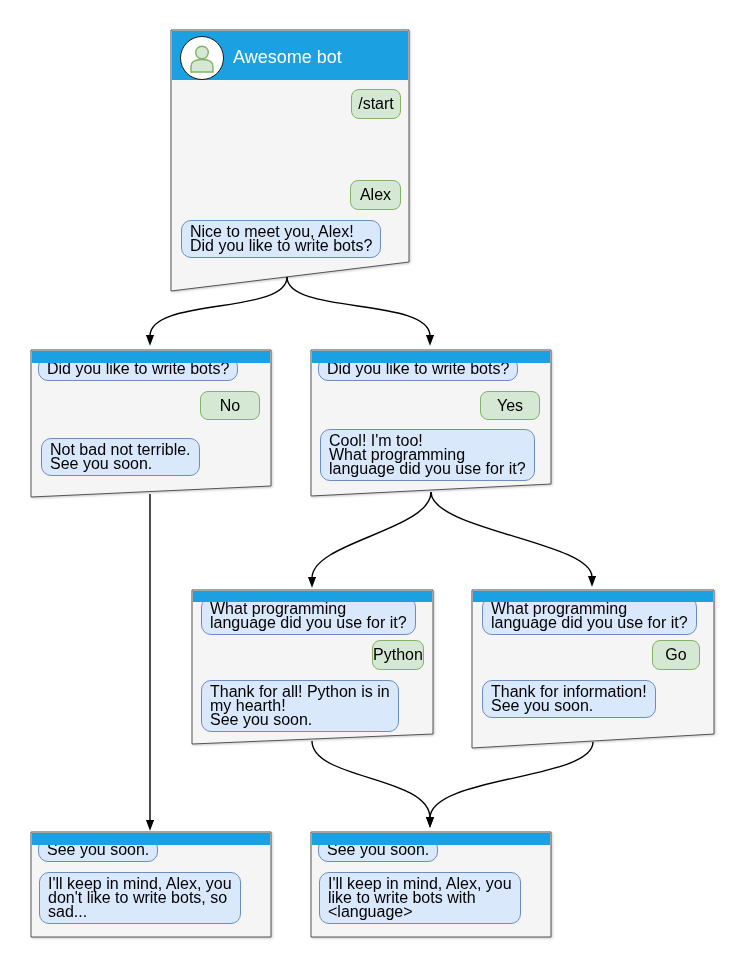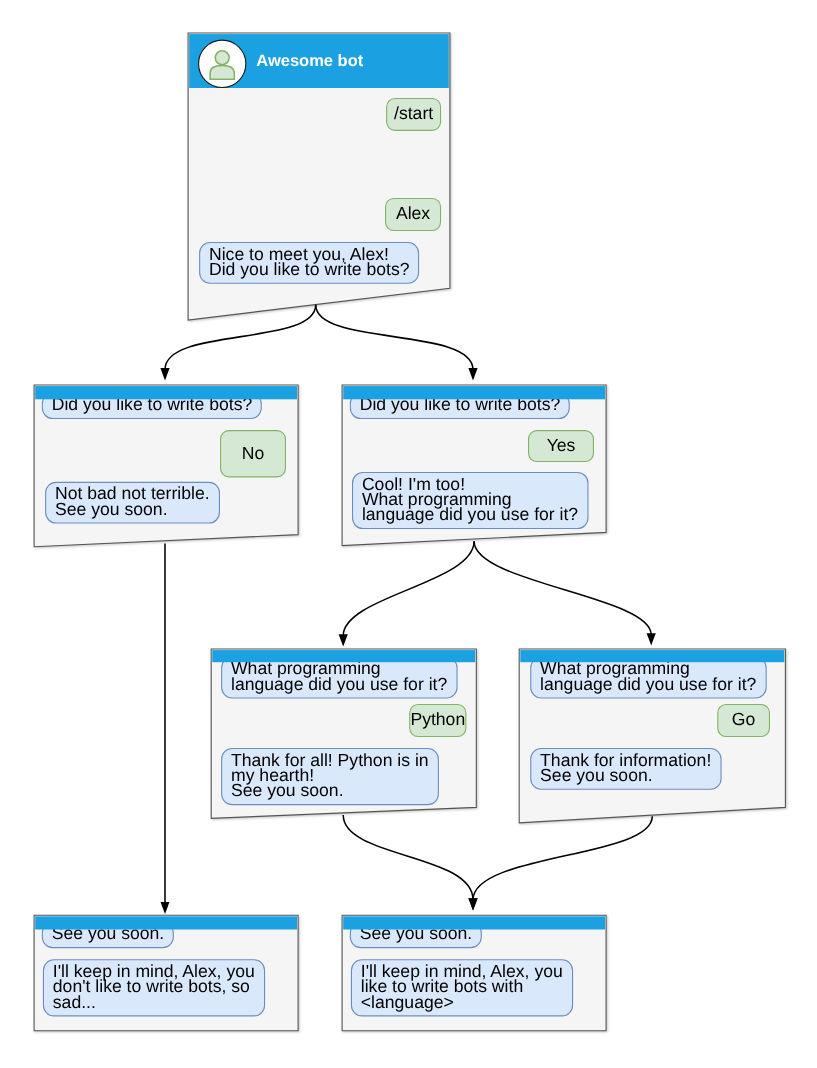--- a/index.html
+++ b/index.html
@@ -27,21 +27,21 @@
     border-radius:8px; display:flex; align-items:center; justify-content:center;
   }
   .avatar {
     position:absolute; left:180px; top:36px; width:44px; height:44px; z-index:4;
     background:#ffffff; border:1.5px solid #1a1a1a; border-radius:50%;
     display:flex; align-items:center; justify-content:center; box-sizing:border-box;
   }
   .person { fill:var(--user_bubble_fill); stroke:var(--user_bubble_border); stroke-width:1.4; }
   .main-title {
     position:absolute; left:233px; top:47px; z-index:4;
-    color:#ffffff; font-weight:bold; font-size:15px;
+    color:#ffffff; font-weight:normal; font-size:18px;
   }
 </style>
 </head>
 <body>
 
 <div class="canvas">
 
   <svg class="layer" width="743" height="971" viewBox="0 0 743 971">
     <defs>
       <marker id="ah" markerWidth="10" markerHeight="8" refX="1" refY="3" orient="auto">
@@ -75,21 +75,21 @@
   </div>
   <div class="main-title">Awesome bot</div>
 
   <div class="bubble user-b" style="left:351px;top:89px;width:50px;height:30px;">/start</div>
   <div class="bubble user-b" style="left:350px;top:180px;width:51px;height:30px;">Alex</div>
   <div class="bubble bot-b" style="left:181px;top:220px;">Nice to meet you, Alex!
 Did you like to write bots?</div>
 
   <div class="hdr" style="left:32px;top:351px;width:238px;height:12px;"></div>
   <div class="bubble bot-b" style="left:38px;top:357px;">Did you like to write bots?</div>
-  <div class="bubble user-b" style="left:200px;top:391px;width:60px;height:43px;">No</div>
+  <div class="bubble user-b" style="left:200px;top:391px;width:60px;height:29px;">No</div>
   <div class="bubble bot-b" style="left:41px;top:438px;">Not bad not terrible.
 See you soon.</div>
 
   <div class="hdr" style="left:312px;top:351px;width:238px;height:12px;"></div>
   <div class="bubble bot-b" style="left:318px;top:357px;">Did you like to write bots?</div>
   <div class="bubble user-b" style="left:480px;top:391px;width:60px;height:29px;">Yes</div>
   <div class="bubble bot-b" style="left:320px;top:429px;">Cool! I'm too!
 What programming
 language did you use for it?</div>
 

